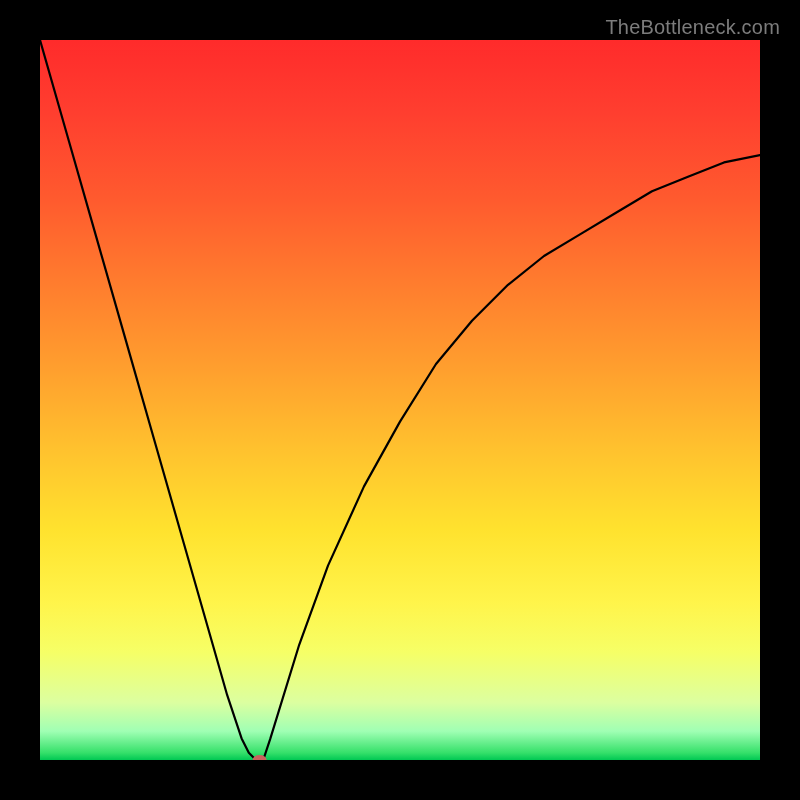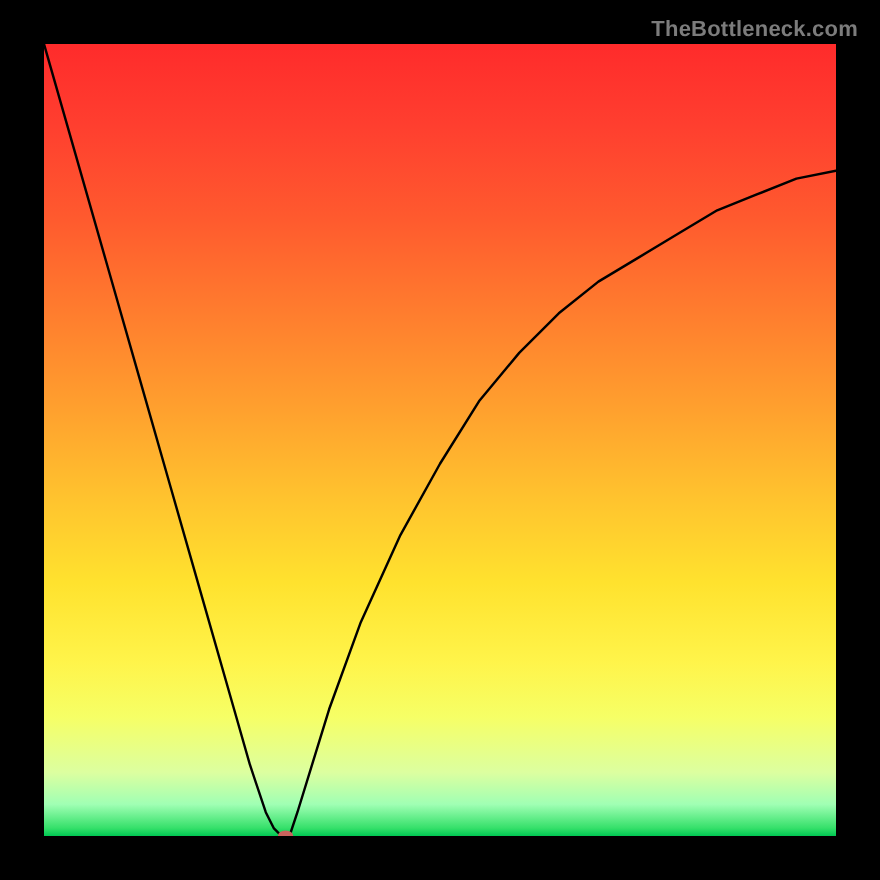--- a/index.html
+++ b/index.html
@@ -50,21 +50,21 @@
     inset: 0;
     width: 100%;
     height: 100%;
   }
   .watermark {
     position: absolute;
     top: 16px;
     right: 20px;
     color: #7c7c7c;
     font-size: 20px;
-    font-weight: 700;
+    font-weight: 400;
     letter-spacing: .2px;
     user-select: none;
   }
 </style>
 </head>
 <body>
 
 <div class="frame">
   <div class="watermark">TheBottleneck.com</div>
   <div class="plot-area">

